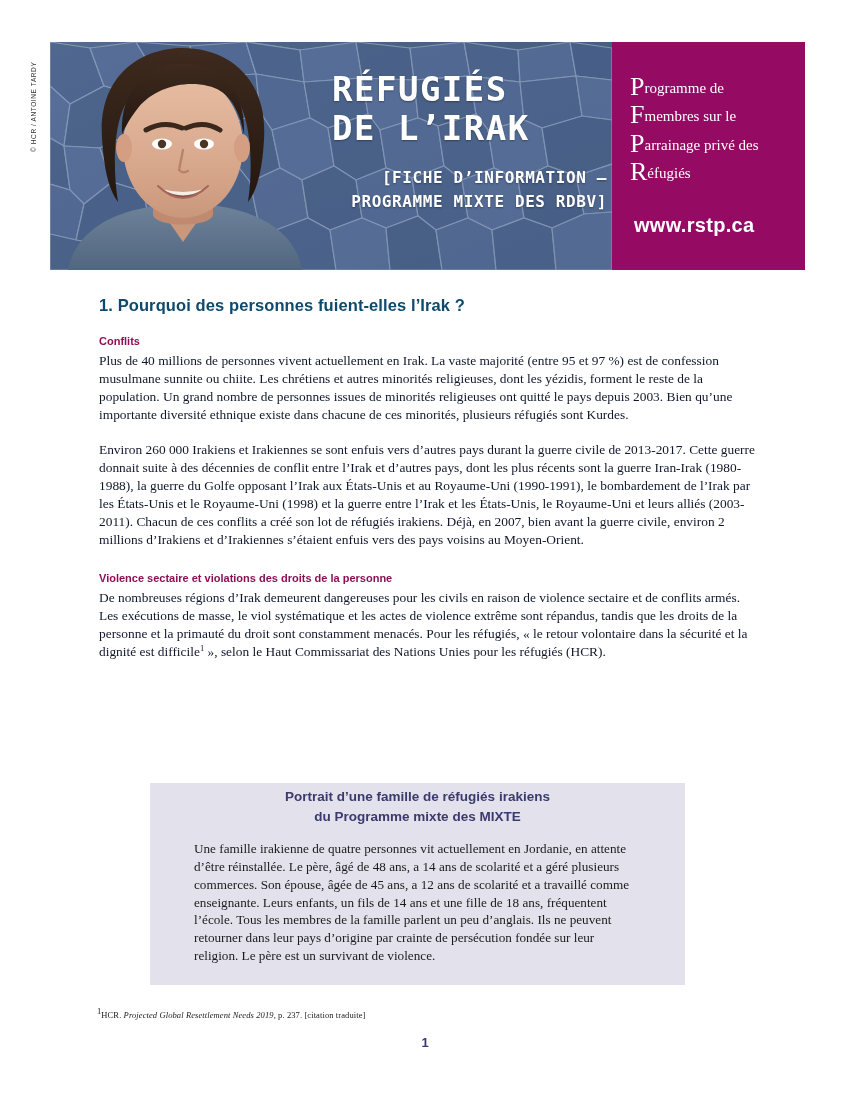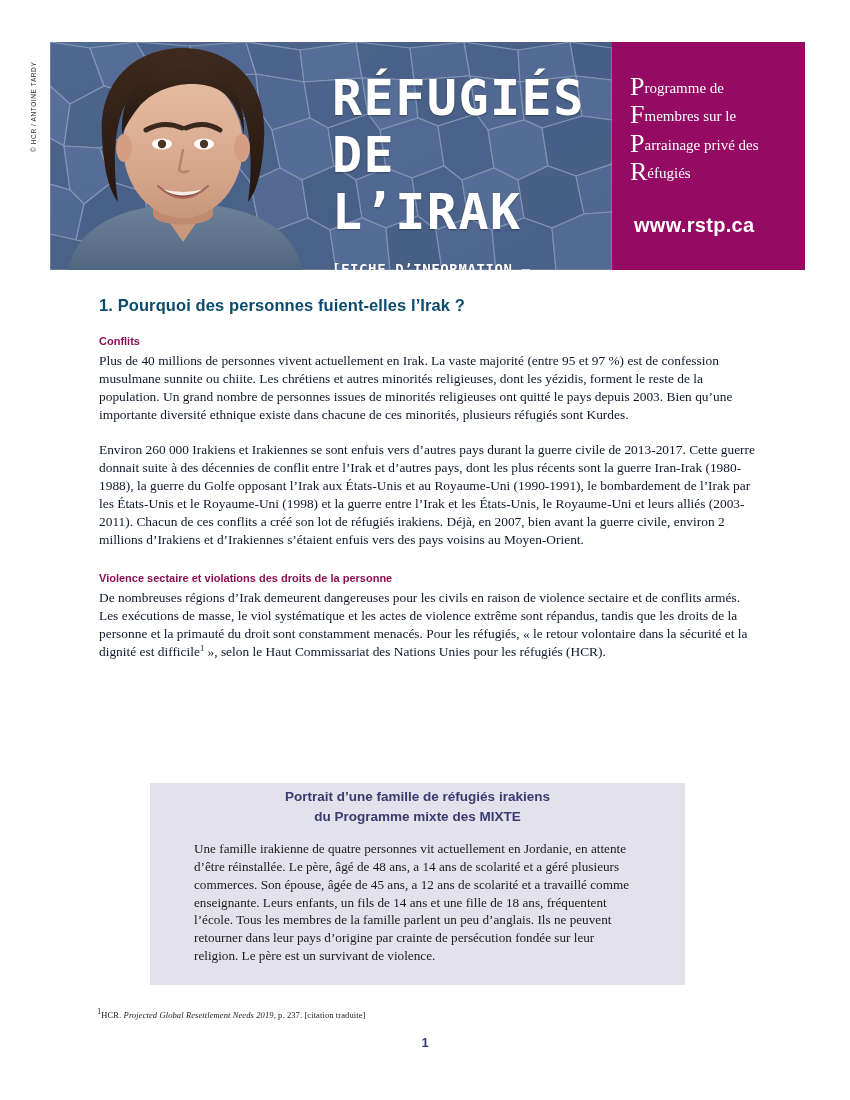--- a/index.html
+++ b/index.html
@@ -47,34 +47,35 @@
   .banner-title-wrap {
     position: absolute;
     left: 282px;
     top: 28px;
     width: 275px;
   }
   .banner-title {
     font-family: "DejaVu Sans Mono", monospace;
     font-weight: bold;
     color: #ffffff;
-    font-size: 50px;
+    font-size: 34px;
     line-height: 1.14;
     letter-spacing: 1.5px;
     text-shadow: 0 1px 2px rgba(0,0,0,0.35);
   }
   .banner-sub {
     margin-top: 18px;
     font-family: "DejaVu Sans Mono", monospace;
     font-weight: bold;
     color: #ffffff;
-    font-size: 14px;
+    font-size: 16px;
     line-height: 1.55;
     letter-spacing: 0.6px;
     text-shadow: 0 1px 2px rgba(0,0,0,0.35);
+    text-align: right;
   }
 
   .banner-logo-panel {
     width: 193px;
     height: 100%;
     background: #950a63;
     position: relative;
     color: #ffffff;
   }
   .logo-lines {

